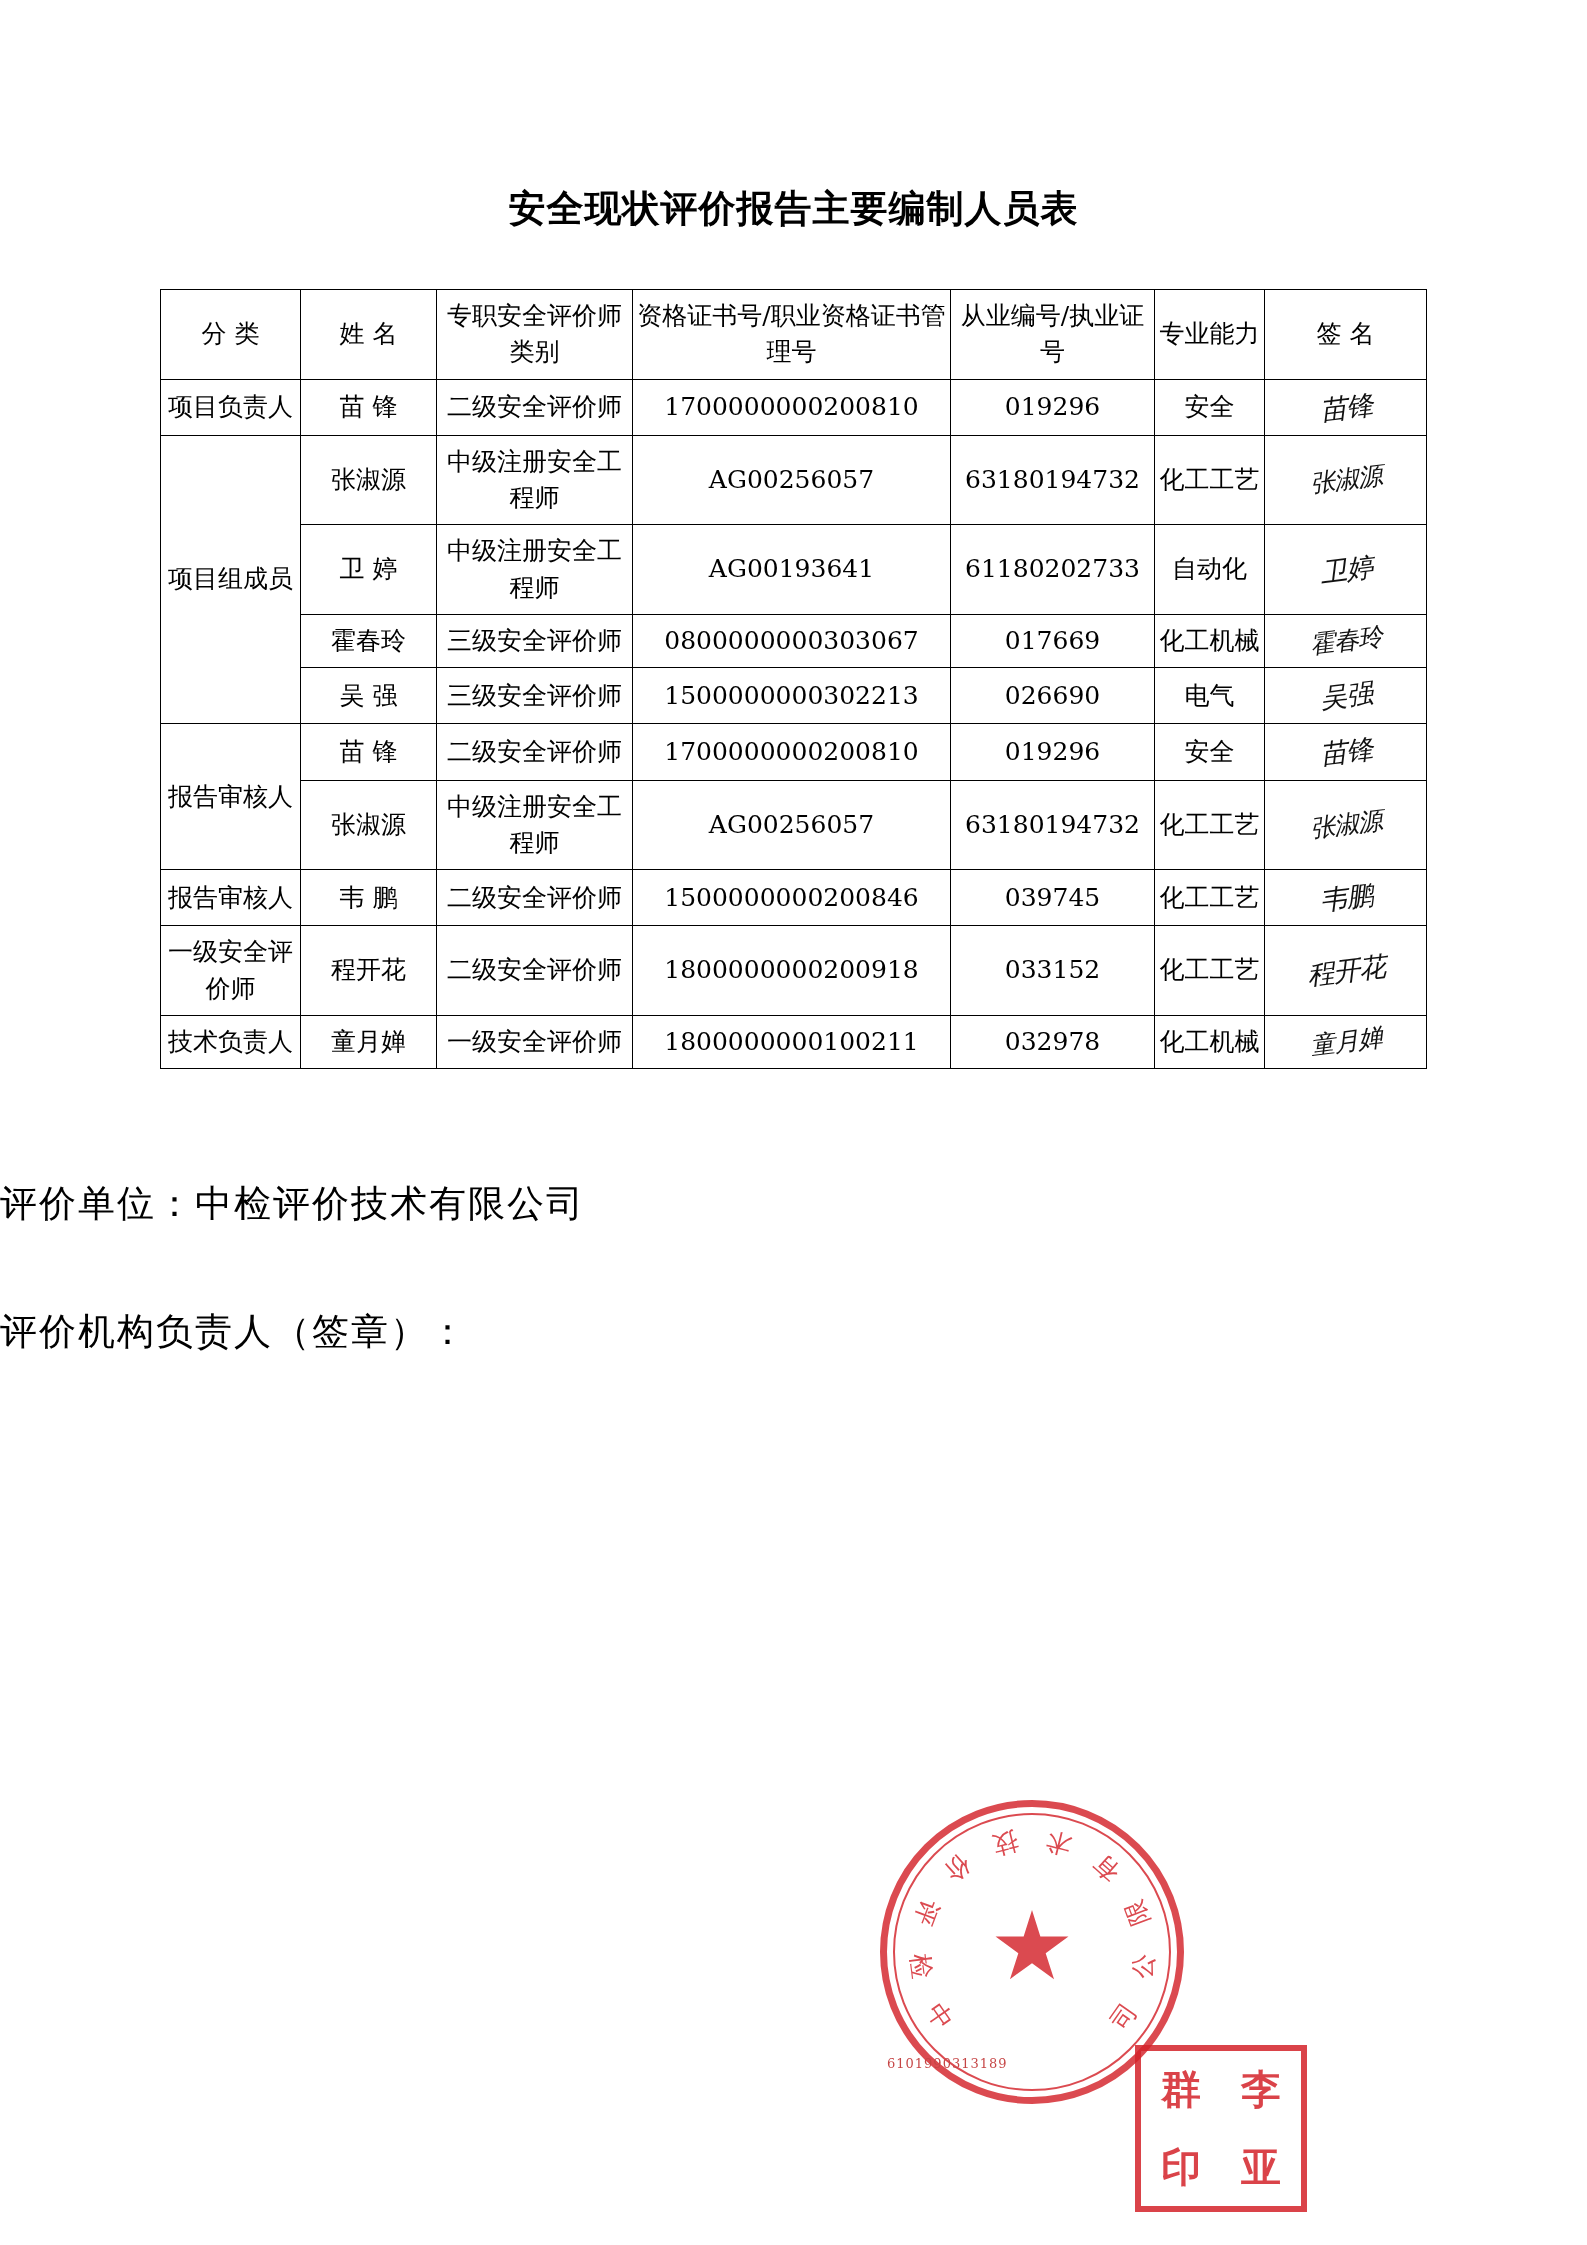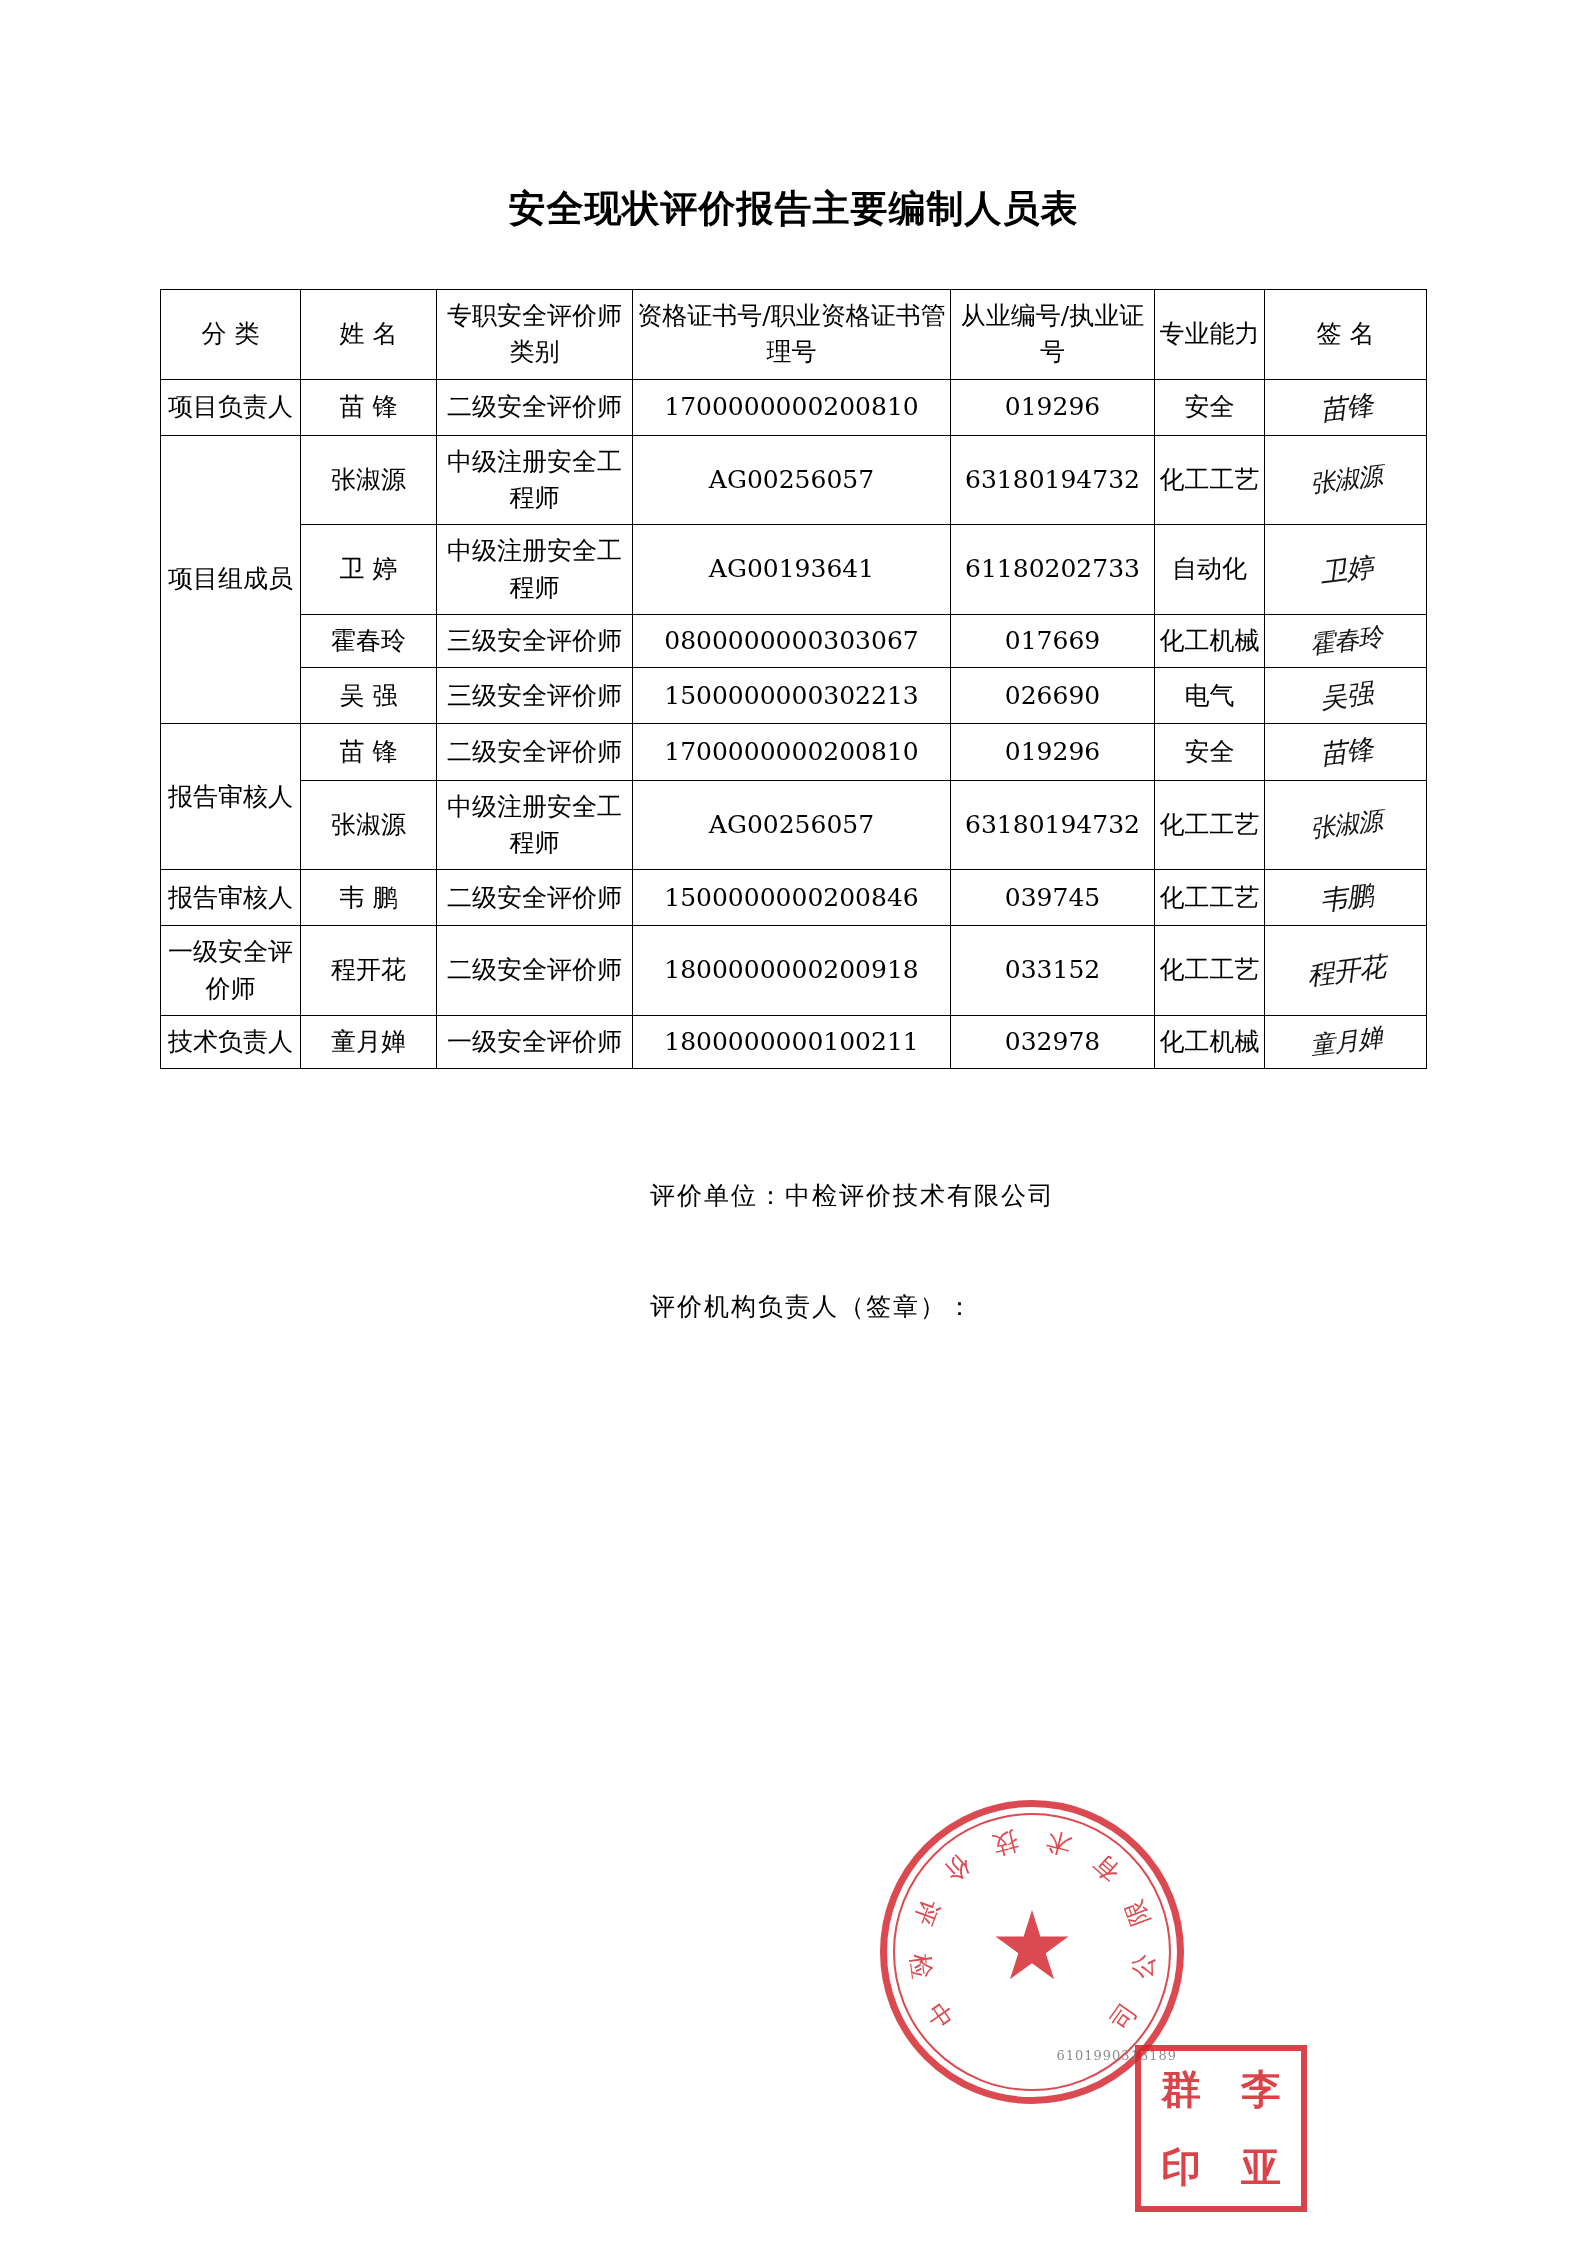--- a/index.html
+++ b/index.html
@@ -75,22 +75,21 @@
   .sig.wide { font-size: 25px; }
   .sig-cell { overflow: visible; }
 
   
   .footer {
     position: relative;
     margin-top: 110px;
     padding-left: 0;
   }
   .footer-line {
-    font-size: 25px;
-    margin-left: 650px;
+    font-size: 37px;
     margin-bottom: 78px;
     letter-spacing: 2px;
     white-space: nowrap;
   }
   .footer-date {
     font-size: 30px;
     margin-left: 1045px;
     letter-spacing: 3px;
     white-space: nowrap;
   }
@@ -135,24 +134,24 @@
     top: 50%;
     font-family: "DejaVu Serif", "Liberation Serif", serif;
     font-size: 25px;
     color: #d4232a;
     transform-origin: 0 0;
   }
   .seal-bottom-text {
     position: absolute;
     left: 0;
     right: 0;
-    bottom: 34px;
-    text-align: right;
+    bottom: 26px;
+    text-align: left;
     font-size: 13px;
-    color: #737373;
+    color: #b91c1c;
     letter-spacing: 1px;
   }
 
   
   .seal-square {
     position: absolute;
     left: 1135px;
     top: 1855px;
     width: 160px;
     height: 155px;

